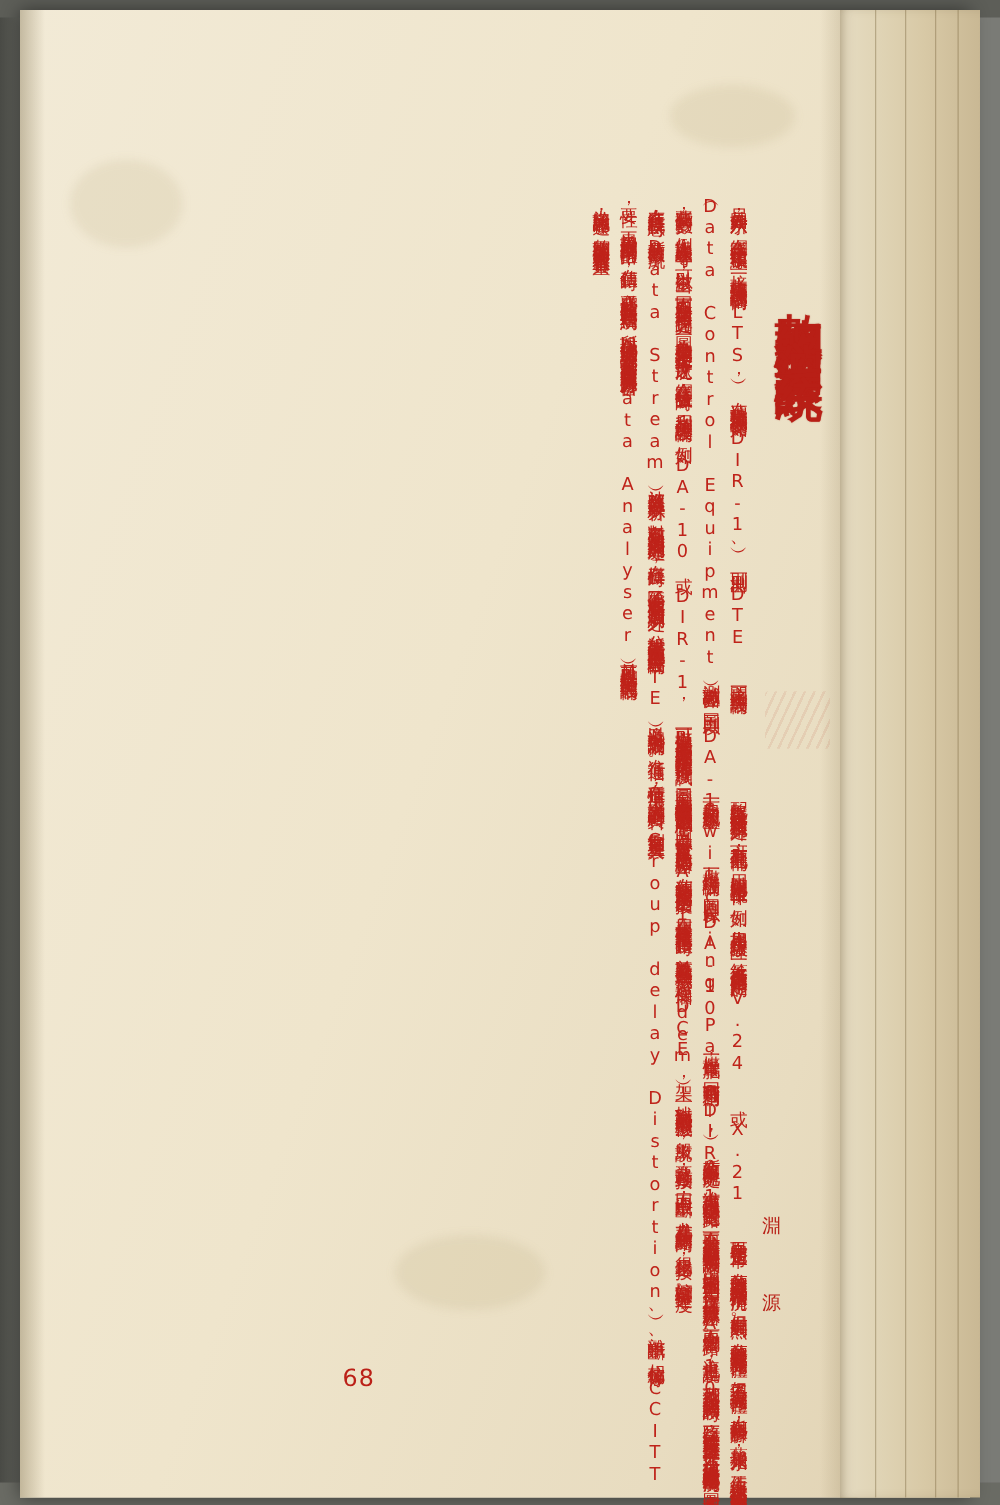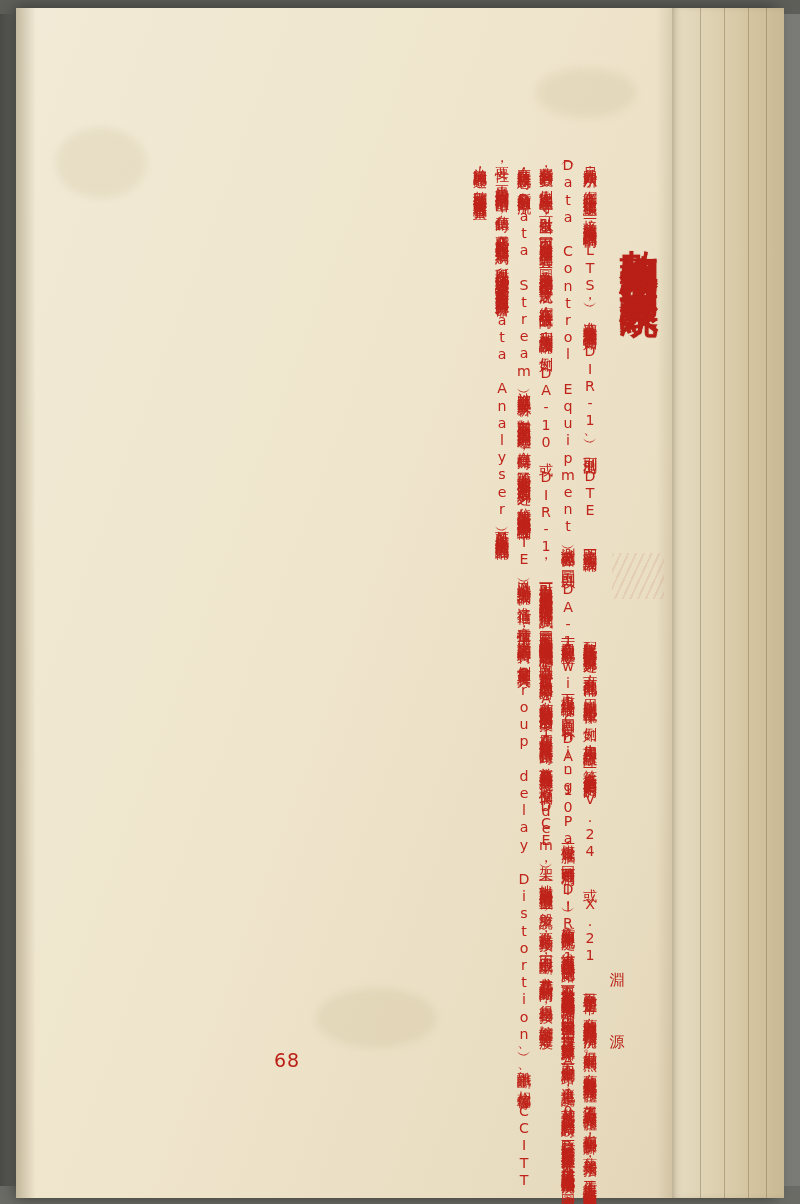--- a/index.html
+++ b/index.html
@@ -141,21 +141,21 @@
     text-orientation: upright;
     height: 100%;
     margin-left: 0px;
     white-space: pre-wrap;
     word-break: break-all;
   }
   
   #folio {
     position: absolute;
     left: 258px;
-    top: 1041px;
+    top: 1084px;
     font-size: 19px;
     color: #bb2017;
     font-family: "DejaVu Sans", sans-serif;
     letter-spacing: 1px;
   }
   
   #stamp {
     position: absolute;
     right: 112px;
     top: 545px;

